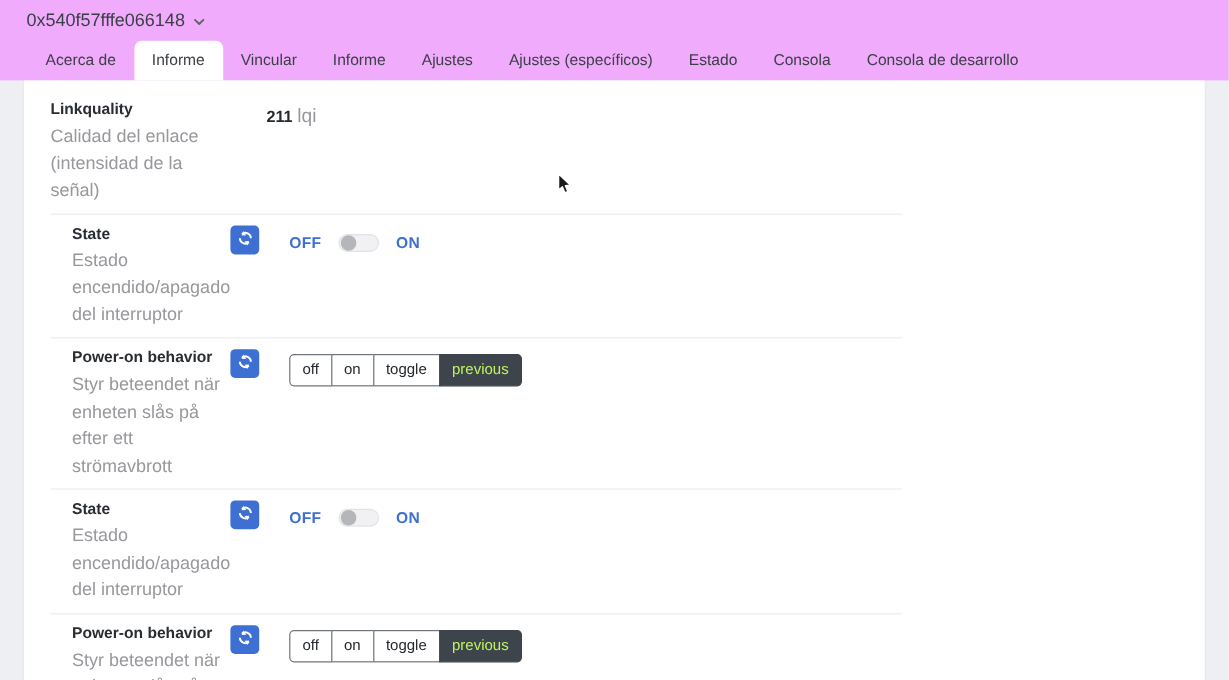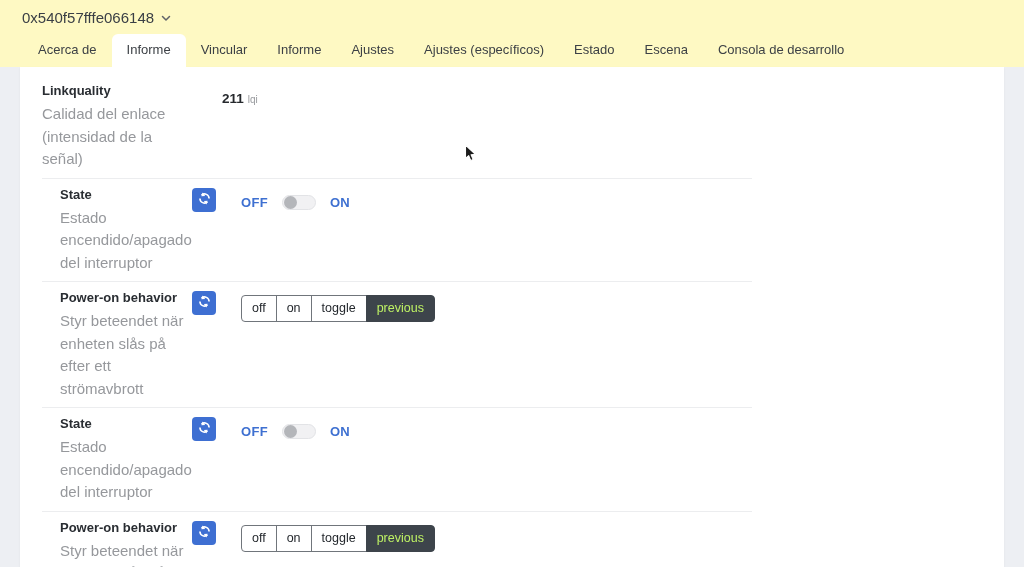--- a/index.html
+++ b/index.html
@@ -5,21 +5,21 @@
   * { box-sizing: border-box; margin: 0; padding: 0; }
   html, body { width: 1024px; height: 567px; }
   body {
     font-family: "Liberation Sans", sans-serif;
     background: #edeff3;
     position: relative;
     overflow: hidden;
   }
 
   
-  .topbar { background: #fef9c3; }
+  .topbar { background: #f0abfc; }
   .device-title {
     display: inline-flex;
     align-items: center;
     gap: 7px;
     padding: 9px 10px 5px 22px;
     font-size: 15px;
     color: #3a3f45;
     cursor: pointer;
   }
   .device-title .chev { display: inline-flex; margin-top: 2px; }
@@ -84,21 +84,21 @@
     align-items: center;
     justify-content: center;
     cursor: pointer;
   }
 
   .control-col { flex: 1; padding-left: 11px; padding-top: 5px; }
 
   
   .value-wrap { padding-top: 6px; padding-left: 30px; }
   .value-num { font-size: 13.5px; font-weight: 700; color: #26292d; }
-  .value-unit { font-size: 10px; color: #96989c; margin-left: 4px; }
+  .value-unit { font-size: 16px; color: #96989c; margin-left: 4px; }
 
   
   .toggle-wrap { display: inline-flex; align-items: center; padding-top: 3px; }
   .toggle-label {
     font-size: 13px;
     font-weight: 600;
     letter-spacing: .3px;
     color: #3e70d1;
     cursor: pointer;
   }
@@ -164,21 +164,21 @@
   </div>
 
   <div class="tabs">
     <div class="tab">Acerca de</div>
     <div class="tab active">Informe</div>
     <div class="tab">Vincular</div>
     <div class="tab">Informe</div>
     <div class="tab">Ajustes</div>
     <div class="tab">Ajustes (específicos)</div>
     <div class="tab">Estado</div>
-    <div class="tab">Escena</div>
+    <div class="tab">Consola</div>
     <div class="tab">Consola de desarrollo</div>
   </div>
 </div>
 
 <div class="card">
   <div class="exposes">
 
     <div class="expose-row">
       <div class="label-block">
         <div class="feature-name">Linkquality</div>

